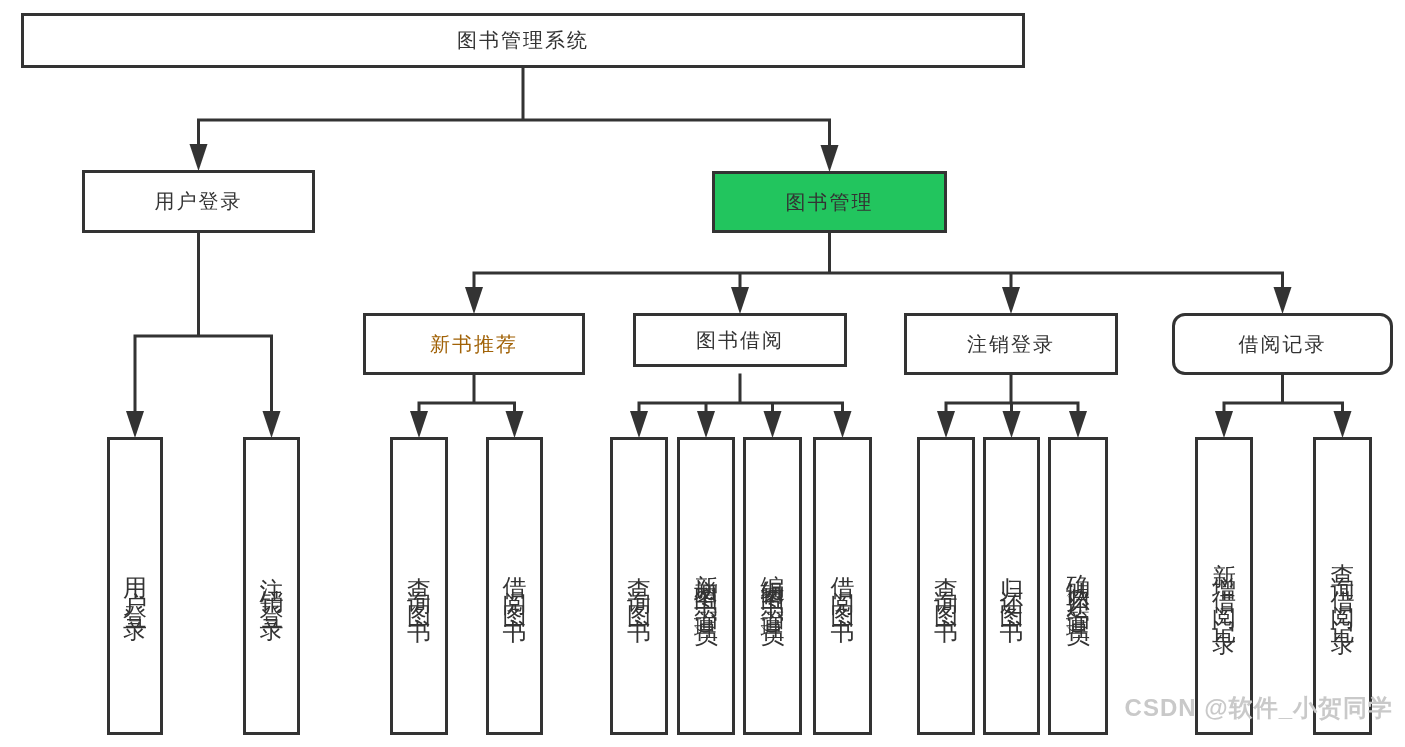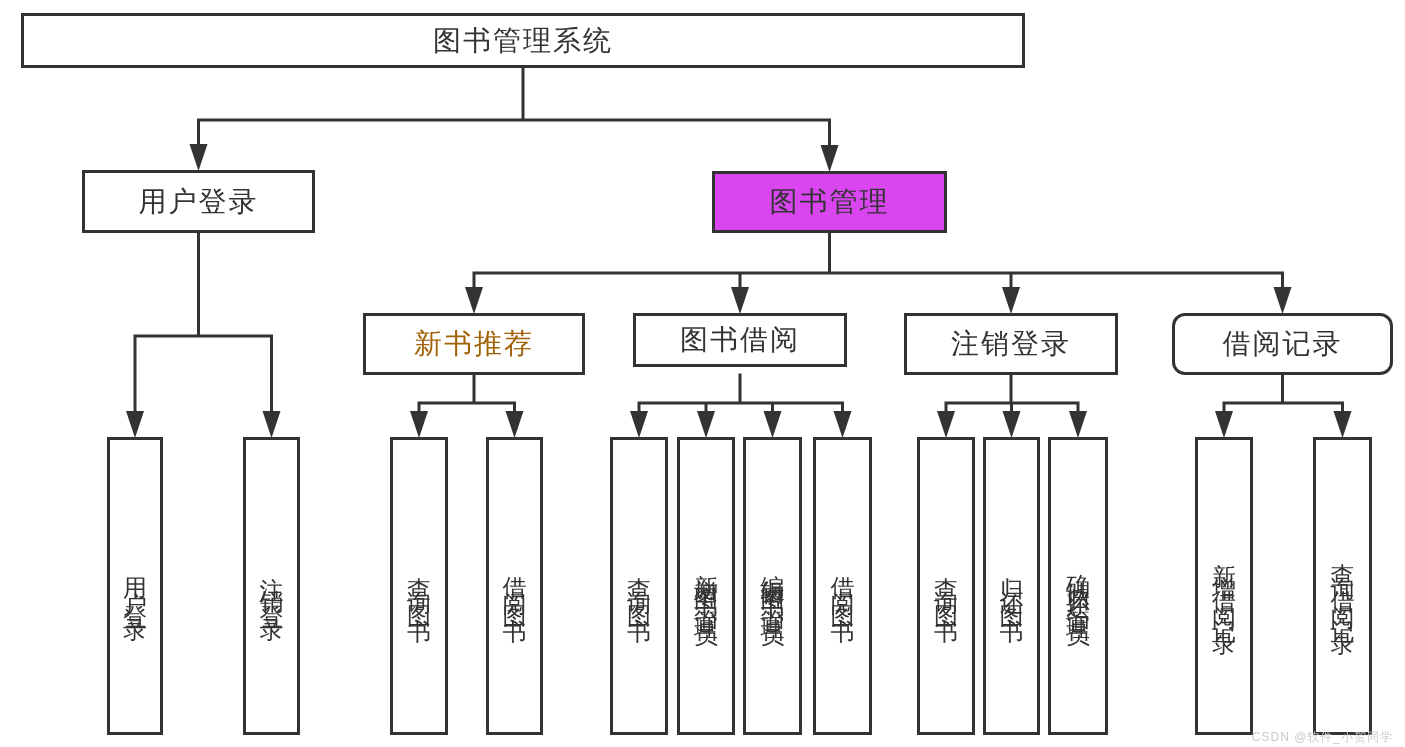--- a/index.html
+++ b/index.html
@@ -28,40 +28,41 @@
     box-sizing: border-box;
     border: 3px solid #333333;
     background: #ffffff;
     display: flex;
     align-items: center;
     justify-content: center;
     z-index: 2;
     color: #333333;
   }
   .node .label {
-    font-size: 28px;
+    font-size: 20px;
     white-space: nowrap;
     letter-spacing: 2px;
   }
   .node.vertical .label {
     writing-mode: vertical-rl;
     text-orientation: mixed;
     font-size: 24px;
     white-space: normal;
     line-height: 1;
   }
   .watermark {
     position: absolute;
     right: 12px;
-    bottom: 1px;
-    font-size: 12px;
+    bottom: 23px;
+    font-size: 24px;
     color: #c9c9c9;
     z-index: 3;
     letter-spacing: 1px;
     white-space: nowrap;
+    font-weight: bold;
   }
 </style>
 </head>
 <body>
 
 <div class="stage">
   <svg class="connectors" viewBox="0 0 1405 747" xmlns="http://www.w3.org/2000/svg">
       <path d="M523 68 L523 120 M198.5 120 L829.5 120 M198.5 120 L198.5 151 M829.5 120 L829.5 152" fill="none" stroke="#333333" stroke-width="3" stroke-linecap="square"></path>
       <polygon points="189.5,144 207.5,144 198.5,171" fill="#333333"></polygon>
       <polygon points="820.5,145 838.5,145 829.5,172" fill="#333333"></polygon>
@@ -89,21 +90,21 @@
       <polygon points="1215,411 1233,411 1224,438" fill="#333333"></polygon>
       <polygon points="1333.5,411 1351.5,411 1342.5,438" fill="#333333"></polygon>
     </svg>
   <div>
       <div class="node" style="left: 21px; top: 13px; width: 1004px; height: 55px; border-color: rgb(51, 51, 51); background: rgb(255, 255, 255);">
         <span class="label" style="color: rgb(51, 51, 51);">图书管理系统</span>
       </div>
       <div class="node" style="left: 82px; top: 170px; width: 233px; height: 63px; border-color: rgb(51, 51, 51); background: rgb(255, 255, 255);">
         <span class="label" style="color: rgb(51, 51, 51);">用户登录</span>
       </div>
-      <div class="node" style="left: 712px; top: 171px; width: 235px; height: 62px; border-color: rgb(51, 51, 51); background: #d946ef;">
+      <div class="node" style="left: 712px; top: 171px; width: 235px; height: 62px; border-color: rgb(51, 51, 51); background: #22c55e;">
         <span class="label" style="color: rgb(51, 51, 51);">图书管理</span>
       </div>
       <div class="node" style="left: 363px; top: 313px; width: 222px; height: 62px; border-color: rgb(51, 51, 51); background: rgb(255, 255, 255);">
         <span class="label" style="color: #a16207;">新书推荐</span>
       </div>
       <div class="node" style="left: 633px; top: 313px; width: 214px; height: 54px; border-color: rgb(51, 51, 51); background: rgb(255, 255, 255);">
         <span class="label" style="color: rgb(51, 51, 51);">图书借阅</span>
       </div>
       <div class="node" style="left: 904px; top: 313px; width: 214px; height: 62px; border-color: rgb(51, 51, 51); background: rgb(255, 255, 255);">
         <span class="label" style="color: rgb(51, 51, 51);">注销登录</span>

